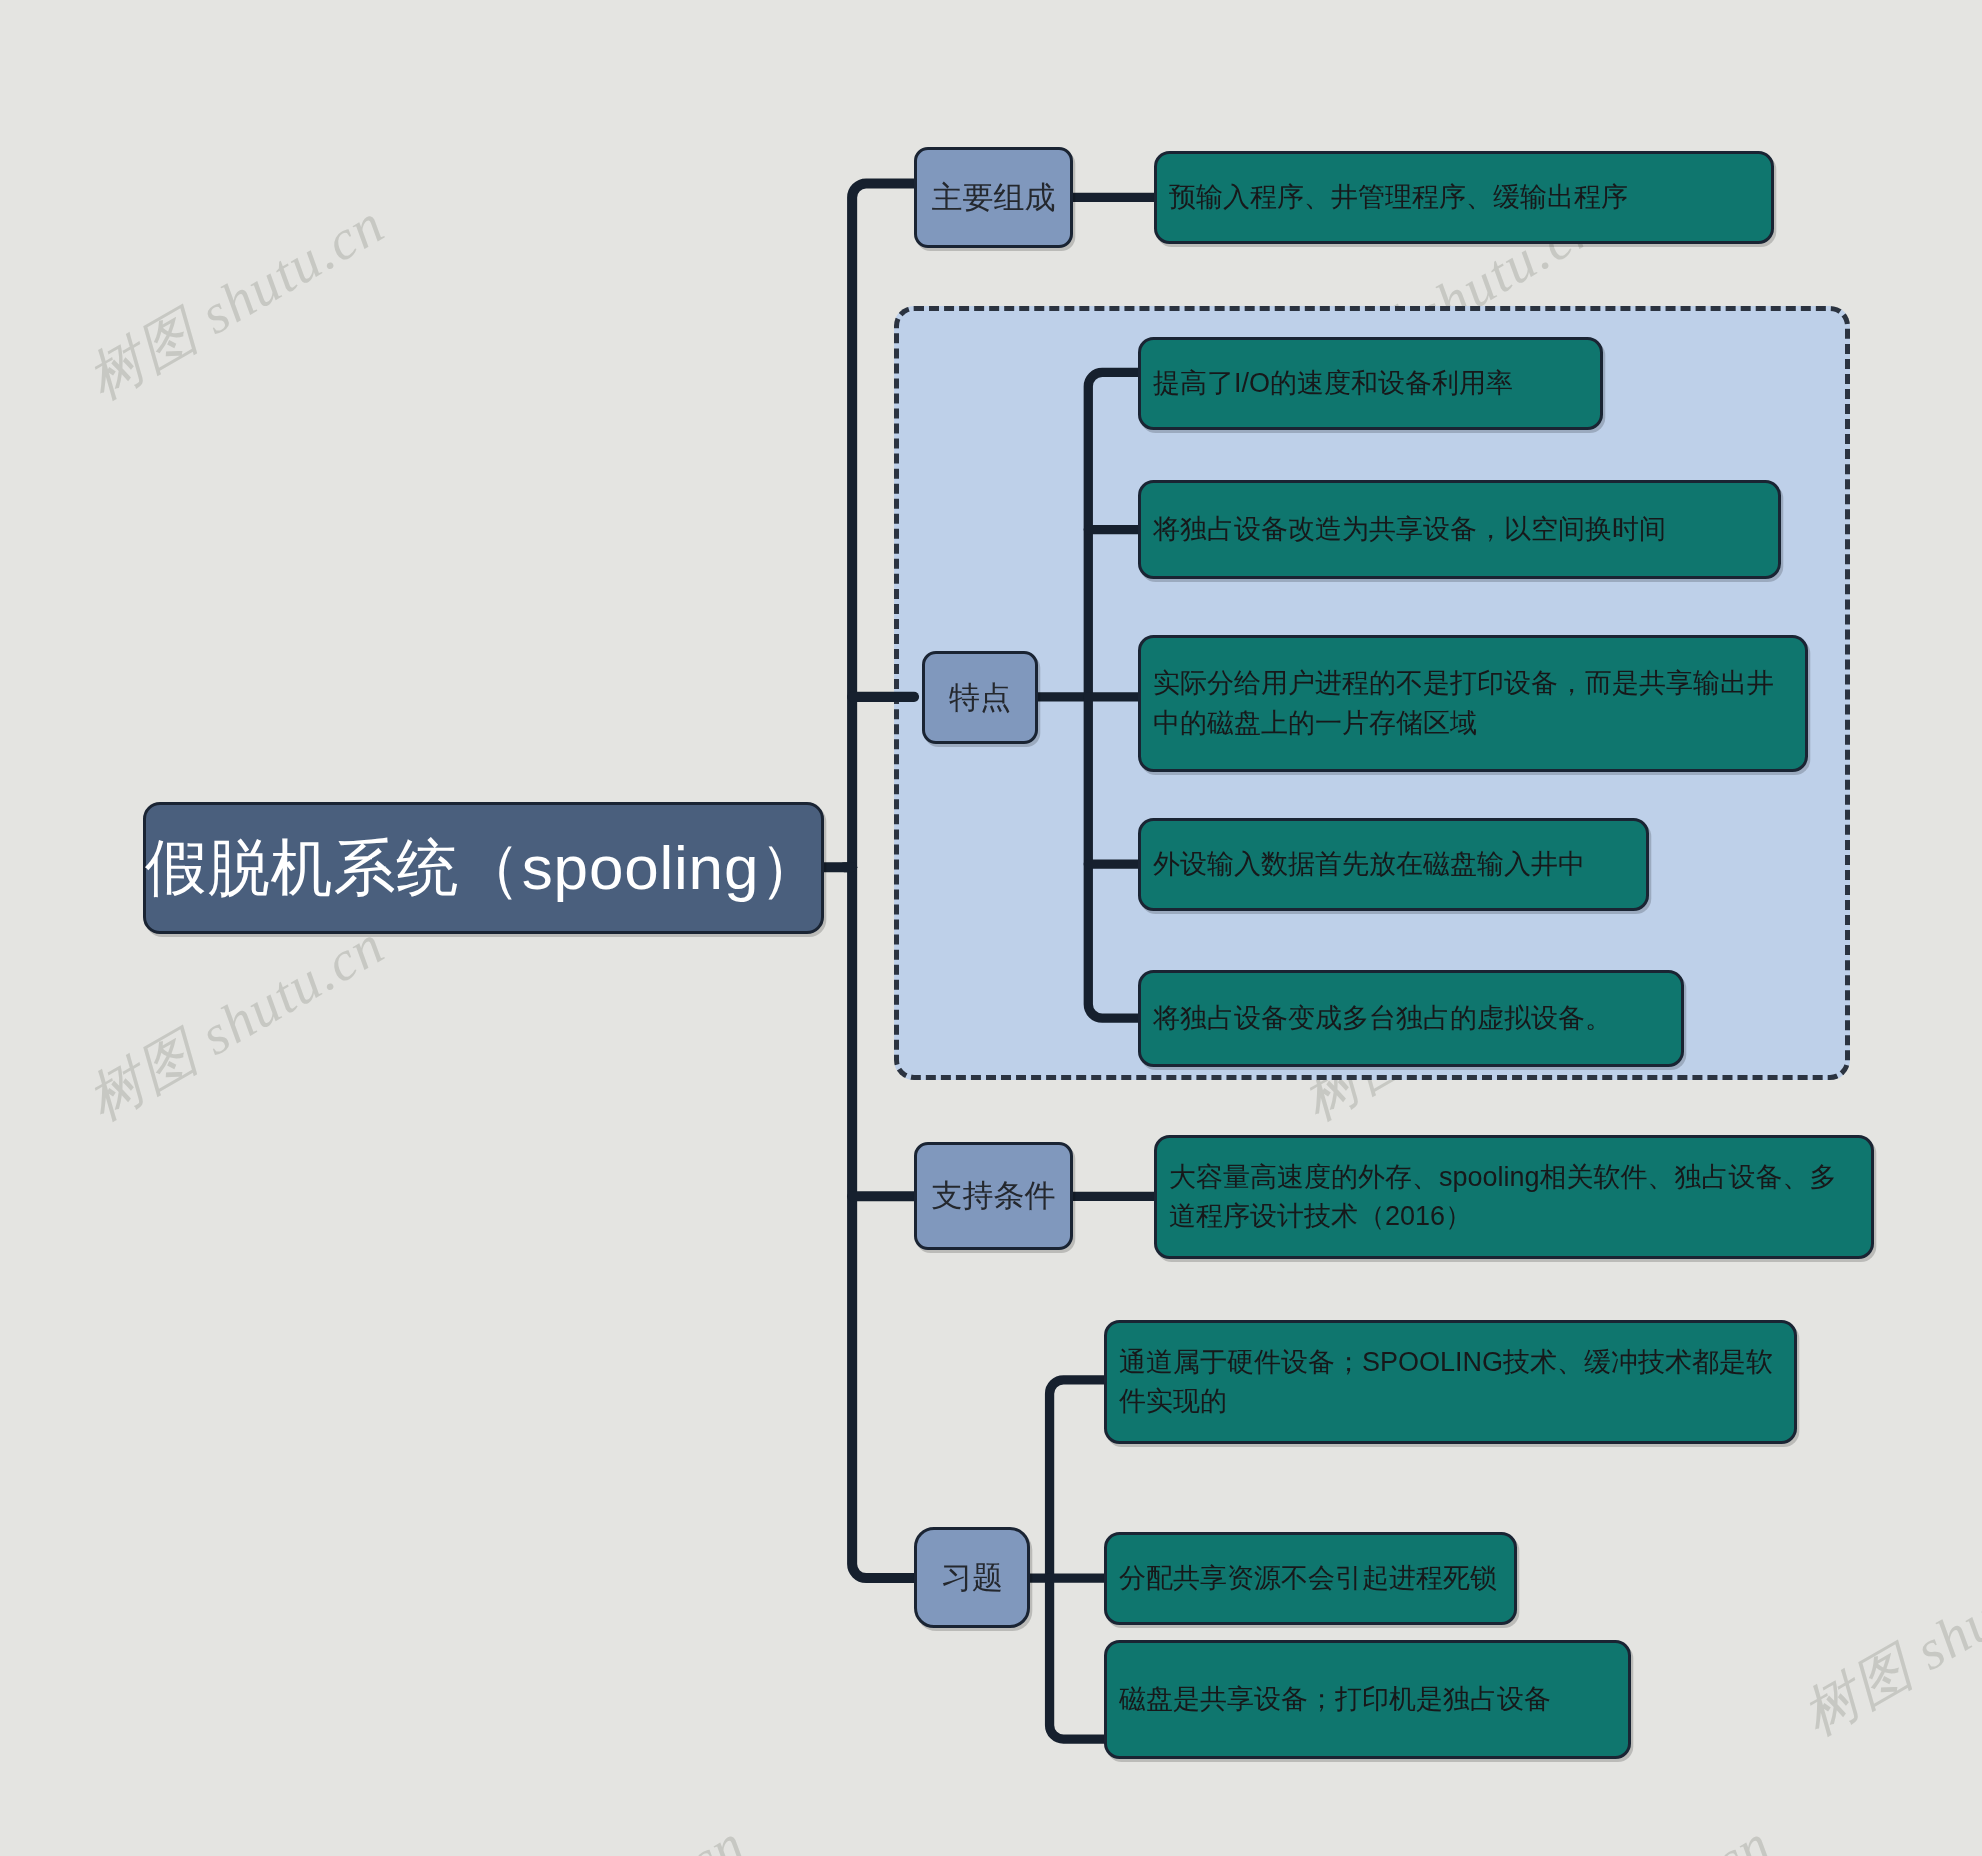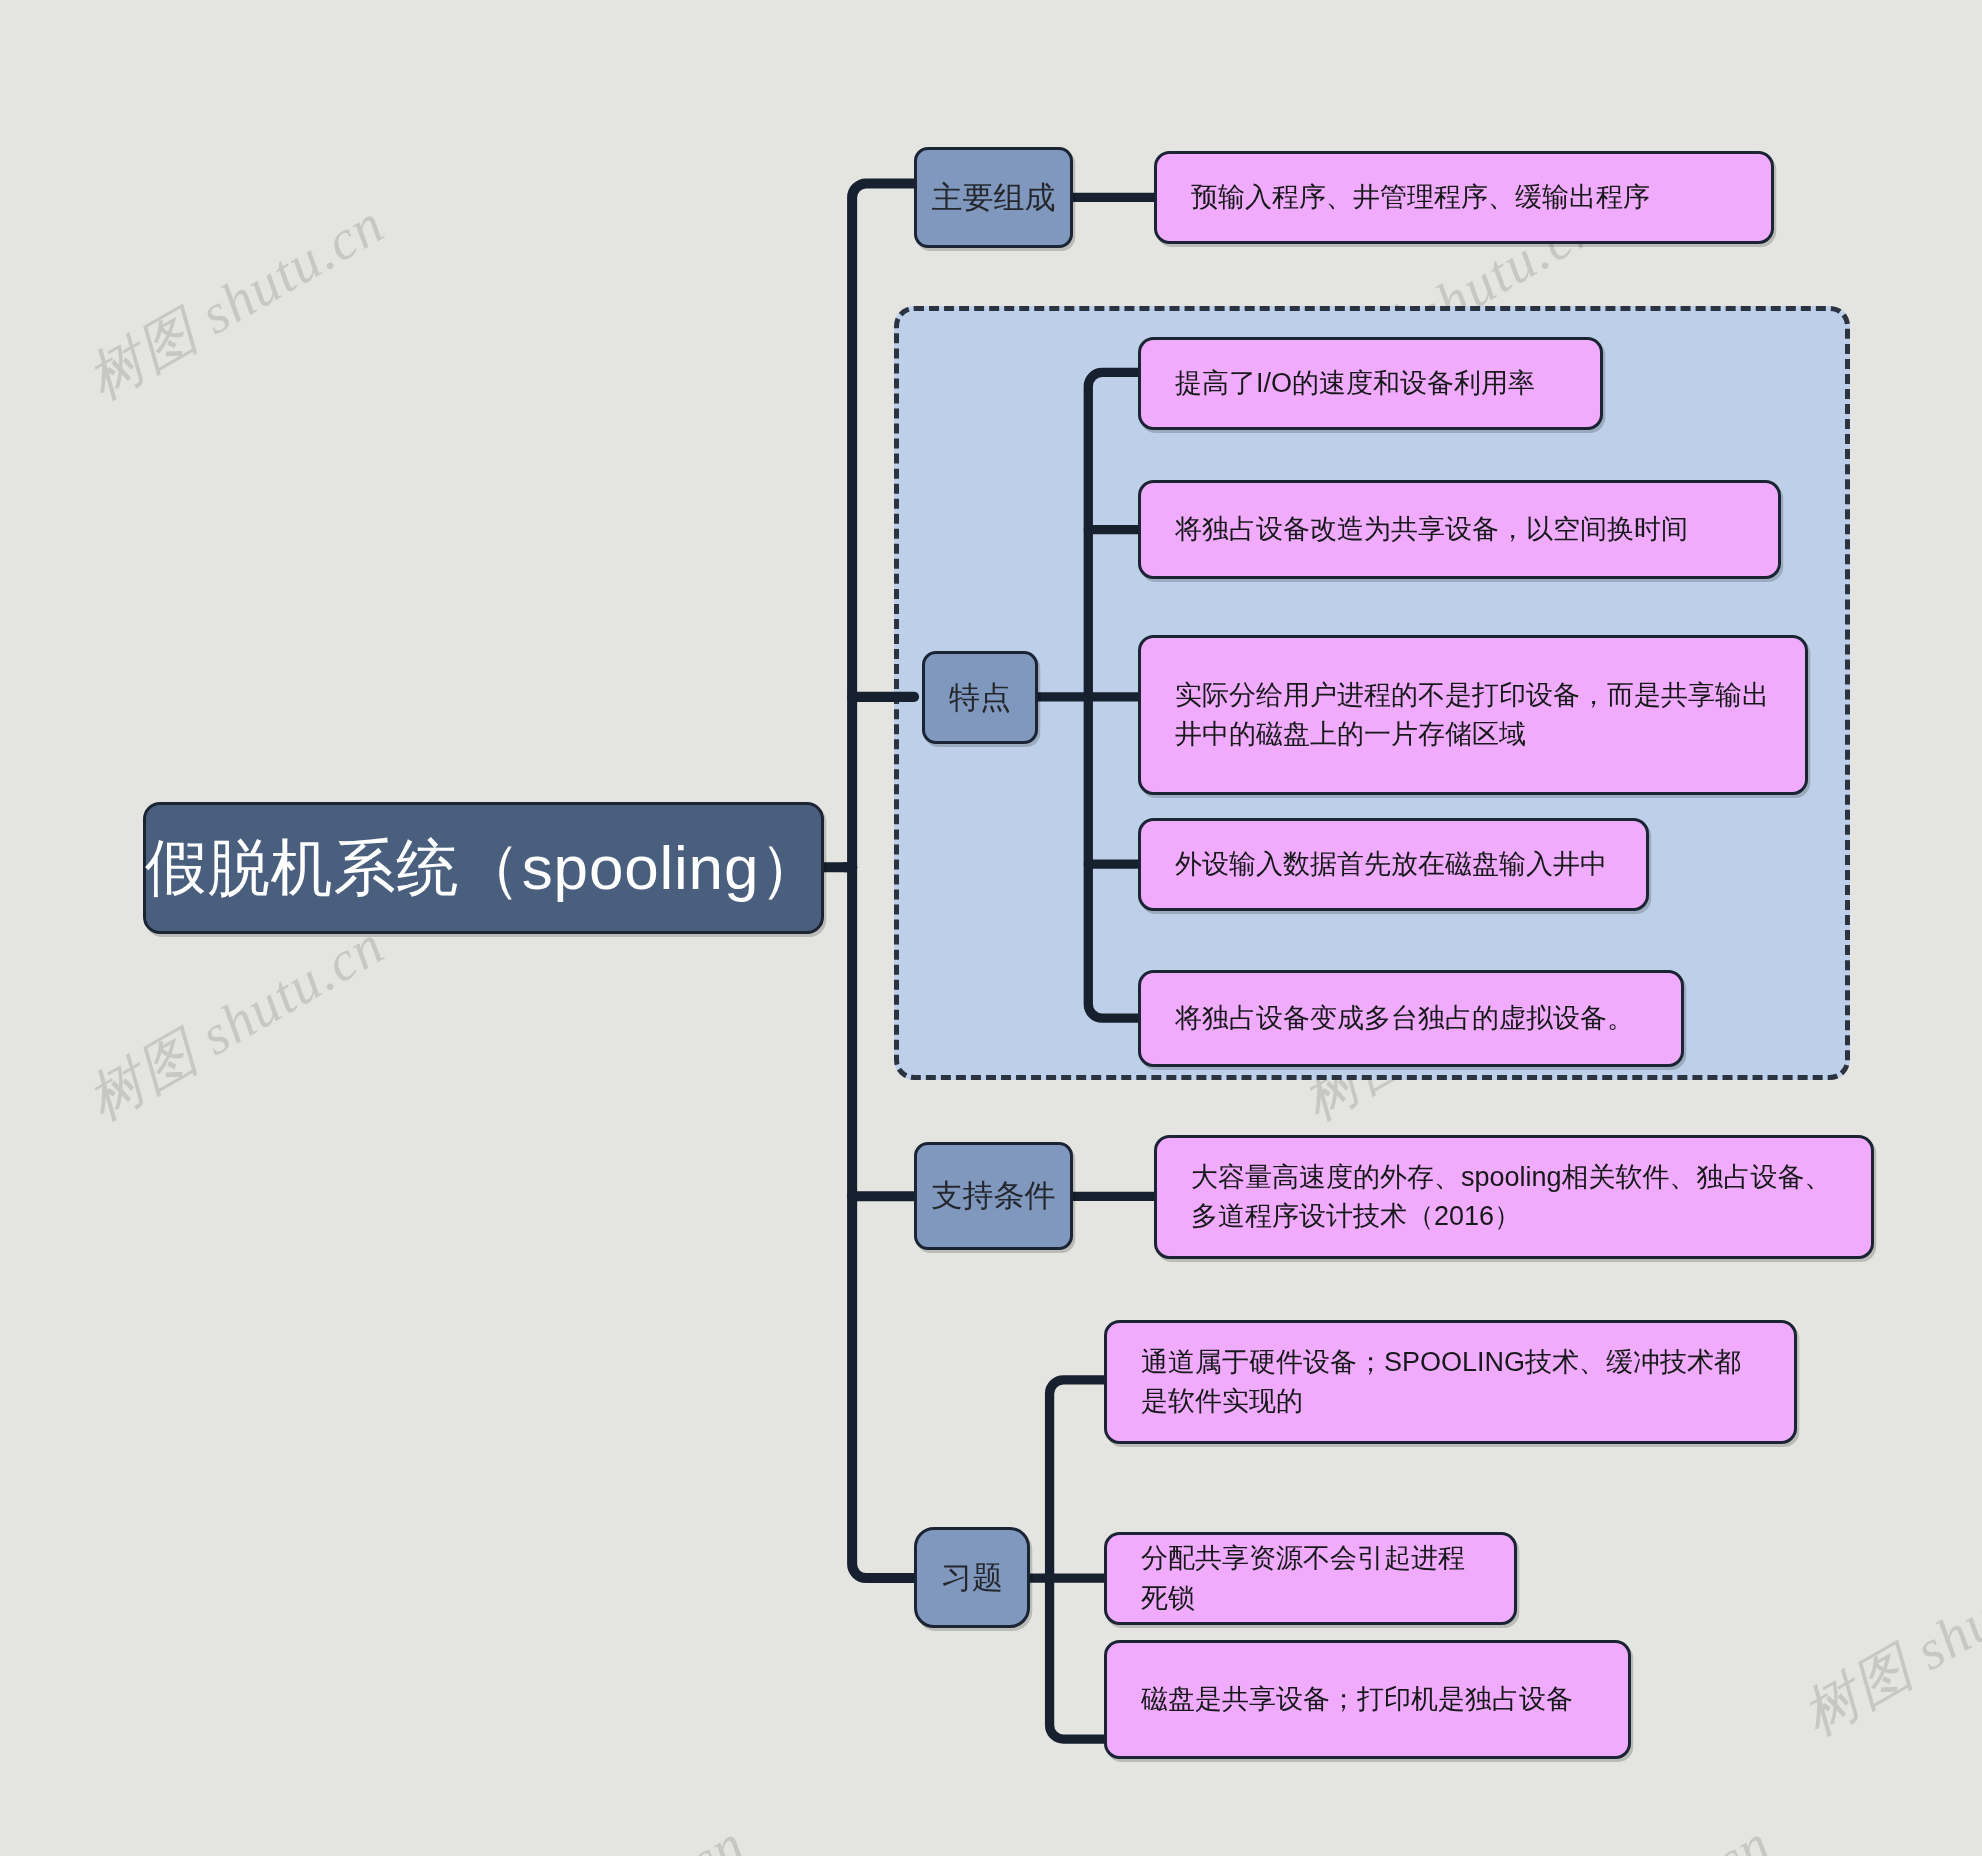--- a/index.html
+++ b/index.html
@@ -82,24 +82,24 @@
     justify-content: center;
   }
   .node.branch .label {
     color: #24282e;
     font-size: 31px;
     line-height: 1.2;
     white-space: nowrap;
   }
 
   .node.leaf {
-    background: #f0abfc;
+    background: #0f766e;
     border-width: 3.1px;
     border-radius: 15.5px;
-    padding: 0 34px;
+    padding: 0 12px;
   }
   .node.leaf .label {
     color: #17181a;
     font-size: 27px;
     line-height: 1.45;
   }
 </style>
 </head>
 <body>
 
@@ -165,21 +165,21 @@
   </div>
 
   <div class="node leaf" style="left:1138px; top:337px; width:465px; height:93px;">
     <span class="label">提高了I/O的速度和设备利用率</span>
   </div>
 
   <div class="node leaf" style="left:1138px; top:480px; width:643px; height:99px;">
     <span class="label">将独占设备改造为共享设备，以空间换时间</span>
   </div>
 
-  <div class="node leaf" style="left:1138px; top:635px; width:670px; height:160px;">
+  <div class="node leaf" style="left:1138px; top:635px; width:670px; height:137px;">
     <span class="label">实际分给用户进程的不是打印设备，而是共享输出井中的磁盘上的一片存储区域</span>
   </div>
 
   <div class="node leaf" style="left:1138px; top:818px; width:511px; height:93px;">
     <span class="label">外设输入数据首先放在磁盘输入井中</span>
   </div>
 
   <div class="node leaf" style="left:1138px; top:970px; width:546px; height:97px;">
     <span class="label">将独占设备变成多台独占的虚拟设备。</span>
   </div>

